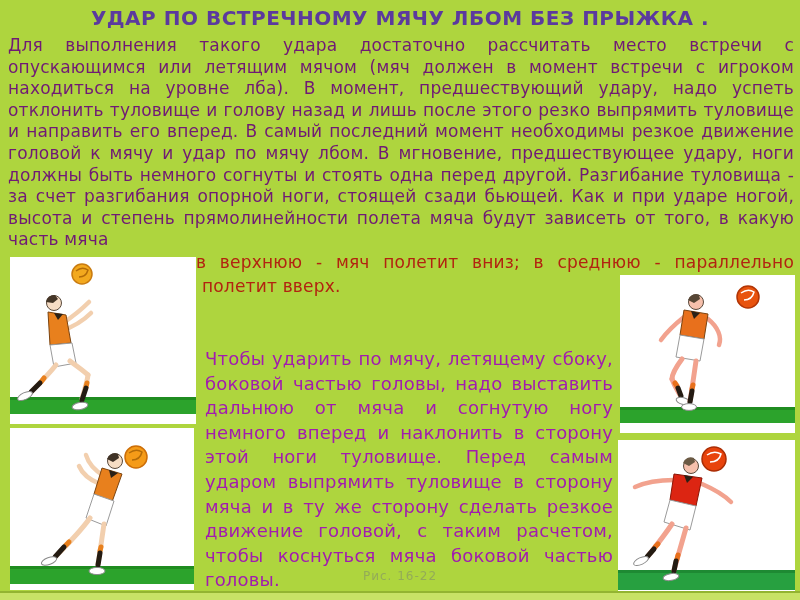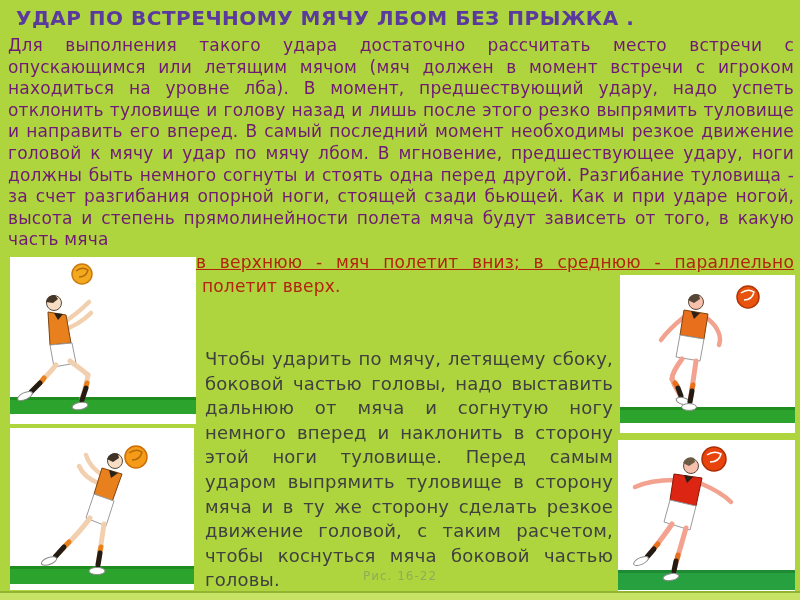--- a/index.html
+++ b/index.html
@@ -2,48 +2,47 @@
 <html><head>
 <meta charset="utf-8">
 <style>
   html,body{margin:0;padding:0;background:#888;}
   .slide{
     position:relative;width:800px;height:600px;overflow:hidden;
     background:#aed53e;
     font-family:"DejaVu Sans","Liberation Sans",sans-serif;
   }
   .main-title{
-    position:absolute;top:6px;left:16px;right:0;z-index:2;
-    font-size:20px;font-weight:bold;letter-spacing:.5px;
+    position:absolute;top:6px;left:0;right:0;z-index:2;
+    text-align:center;font-size:20px;font-weight:bold;letter-spacing:.5px;
     color:#5b3a9e;
   }
   .para-main{
     position:absolute;top:35px;left:8px;width:786px;z-index:2;
     font-size:17px;line-height:21.6px;text-align:justify;
     color:#701a75;letter-spacing:.2px;
   }
   .frag1{
     position:absolute;top:252px;left:196px;width:598px;z-index:2;
     font-size:17px;color:#b22310;text-align:justify;text-align-last:justify;
     letter-spacing:.2px;
-    text-decoration:underline;
   }
   .frag2{
     position:absolute;top:276px;left:190px;z-index:2;
     font-size:17px;color:#b22310;letter-spacing:.2px;
   }
   .sec2-title{
     position:absolute;top:289px;left:200px;width:418px;z-index:2;
     text-align:center;font-size:21px;line-height:23px;font-weight:bold;
     letter-spacing:1px;color:#5b3a9e;white-space:pre-line;
   }
   .sec2-para{
     position:absolute;top:347px;left:205px;width:408px;z-index:3;
     font-size:18px;line-height:24.6px;text-align:justify;
-    color:#404040;letter-spacing:.2px;
+    color:#a21caf;letter-spacing:.2px;
   }
   .fig{position:absolute;z-index:5;background:#ffffff;}
   .fig svg{display:block;width:100%;height:100%;}
   .fig1{left:10px;top:257px;width:186px;height:167px;}
   .fig2{left:10px;top:428px;width:184px;height:162px;}
   .fig3{left:620px;top:275px;width:175px;height:158px;}
   .fig4{left:618px;top:440px;width:177px;height:155px;}
   .slide-footer{
     position:absolute;left:0;right:0;top:569px;z-index:1;
     text-align:center;font-size:12px;color:#93ab58;letter-spacing:1px;

